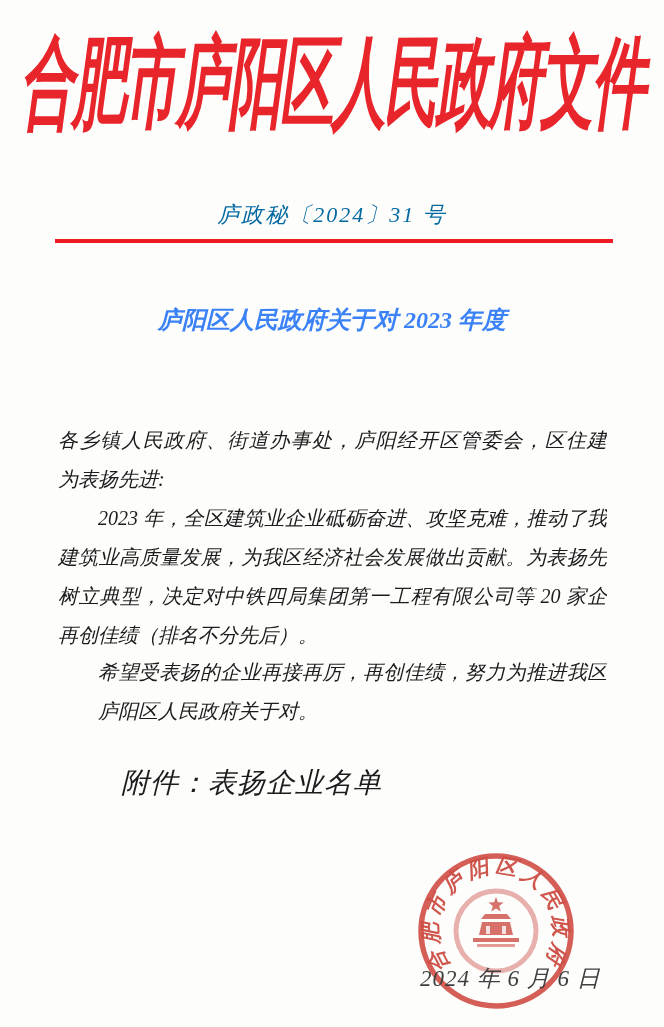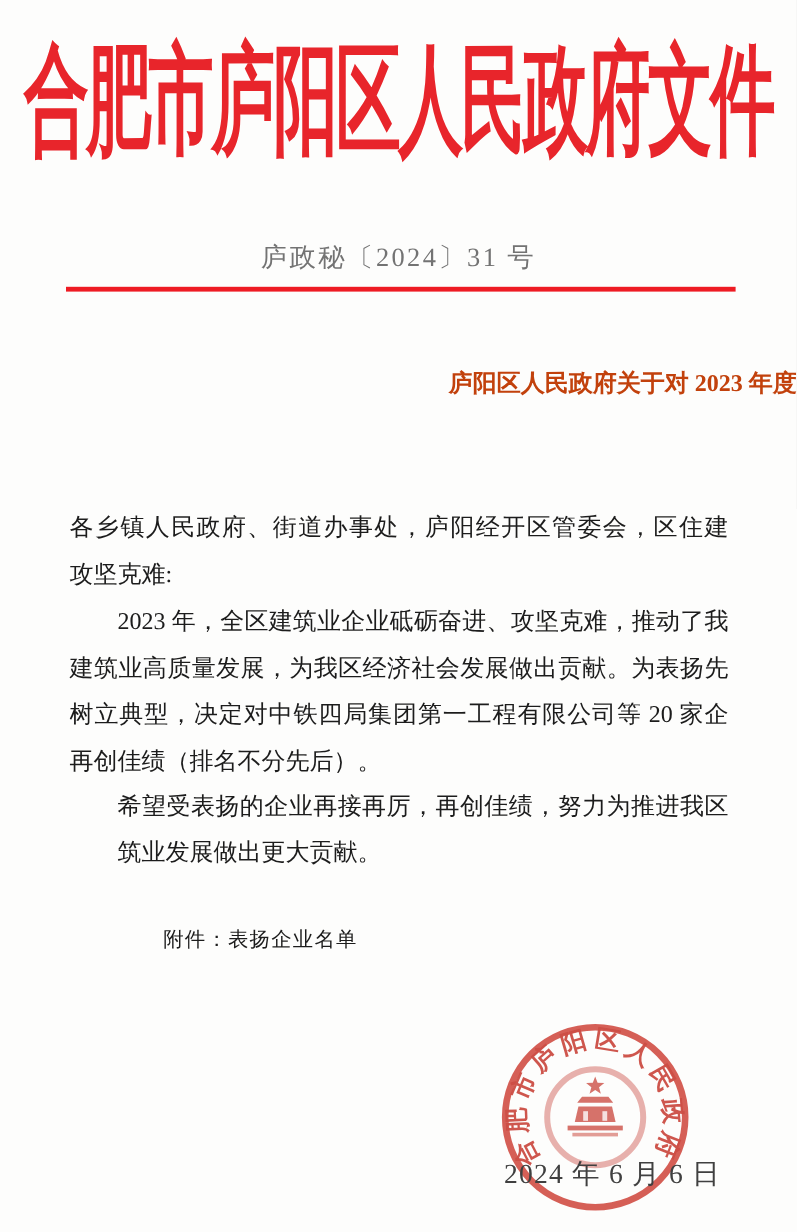--- a/index.html
+++ b/index.html
@@ -6,20 +6,21 @@
   html, body { background: #e9e9e9; }
   .page {
     position: relative;
     width: 664px;
     height: 1027px;
     margin: 0 auto;
     background: #fdfdfc;
     overflow: hidden;
     font-family: "Liberation Serif", serif;
     color: #1c1c1c;
+    font-style: italic;
   }
 
   
   .red-header {
     position: absolute;
     top: 34px;
     left: 0;
     width: 100%;
     text-align: center;
   }
@@ -37,45 +38,45 @@
 
   
   .doc-number {
     position: absolute;
     top: 200px;
     left: 0;
     width: 100%;
     text-align: center;
     font-size: 22px;
     letter-spacing: 2px;
-    color: #737373;
+    color: #0369a1;
   }
 
   
   .red-rule {
     position: absolute;
     top: 239px;
     left: 55px;
     width: 558px;
     height: 4px;
     background: #ee1b23;
   }
 
   
   .doc-title {
     position: absolute;
     top: 299px;
     left: 0;
     width: 100%;
-    text-align: right;
-    font-size: 20px;
+    text-align: center;
+    font-size: 24px;
     font-weight: 700;
     line-height: 43px;
     letter-spacing: 0px;
-    color: #c2410c;
+    color: #3b82f6;
   }
 
   
   .body-block {
     position: absolute;
     left: 58px;
     width: 549px;
     font-size: 20px;
     line-height: 39px;
     color: #1c1c1c;
@@ -90,23 +91,23 @@
     text-align-last: justify;
     text-justify: inter-character;
     overflow: hidden;
     height: 39px;
   }
   .line.indent { padding-left: 40px; }
 
   
   .attachment {
     position: absolute;
-    left: 136px;
+    left: 121px;
     top: 763px;
-    font-size: 17px;
+    font-size: 28px;
     letter-spacing: 1px;
     line-height: 39px;
   }
 
   
   .seal {
     position: absolute;
     left: 413px;
     top: 843px;
     width: 166px;
@@ -139,33 +140,33 @@
   <div class="doc-number">庐政秘〔2024〕31 号</div>
 
   <div class="red-rule"></div>
 
   <div class="doc-title">
     <div>庐阳区人民政府关于对 2023 年度</div>
   </div>
 
   <div class="body-block salutation">
     <div class="line fill">各乡镇人民政府、街道办事处，庐阳经开区管委会，区住建局，</div>
-    <div class="line">攻坚克难:</div>
+    <div class="line">为表扬先进:</div>
   </div>
 
   <div class="body-block para1">
     <div class="line fill indent">2023 年，全区建筑业企业砥砺奋进、攻坚克难，推动了我区</div>
     <div class="line fill">建筑业高质量发展，为我区经济社会发展做出贡献。为表扬先进，</div>
     <div class="line fill">树立典型，决定对中铁四局集团第一工程有限公司等 20 家企业给</div>
     <div class="line">再创佳绩（排名不分先后）。</div>
   </div>
 
   <div class="body-block para2">
     <div class="line fill indent">希望受表扬的企业再接再厉，再创佳绩，努力为推进我区建</div>
-    <div class="line indent">筑业发展做出更大贡献。</div>
+    <div class="line indent">庐阳区人民政府关于对。</div>
   </div>
 
   <div class="attachment">附件：表扬企业名单</div>
 
   <svg class="seal" viewBox="0 0 166 172" xmlns="http://www.w3.org/2000/svg">
 
     <circle cx="83" cy="88" r="75" fill="none" stroke="#cc3a30" stroke-width="5.5" opacity="0.92"></circle>
 
     <defs>
       <path id="sealArc" d="M 37.3 123.7 A 58 58 0 1 1 128.7 123.7" fill="none"></path>

